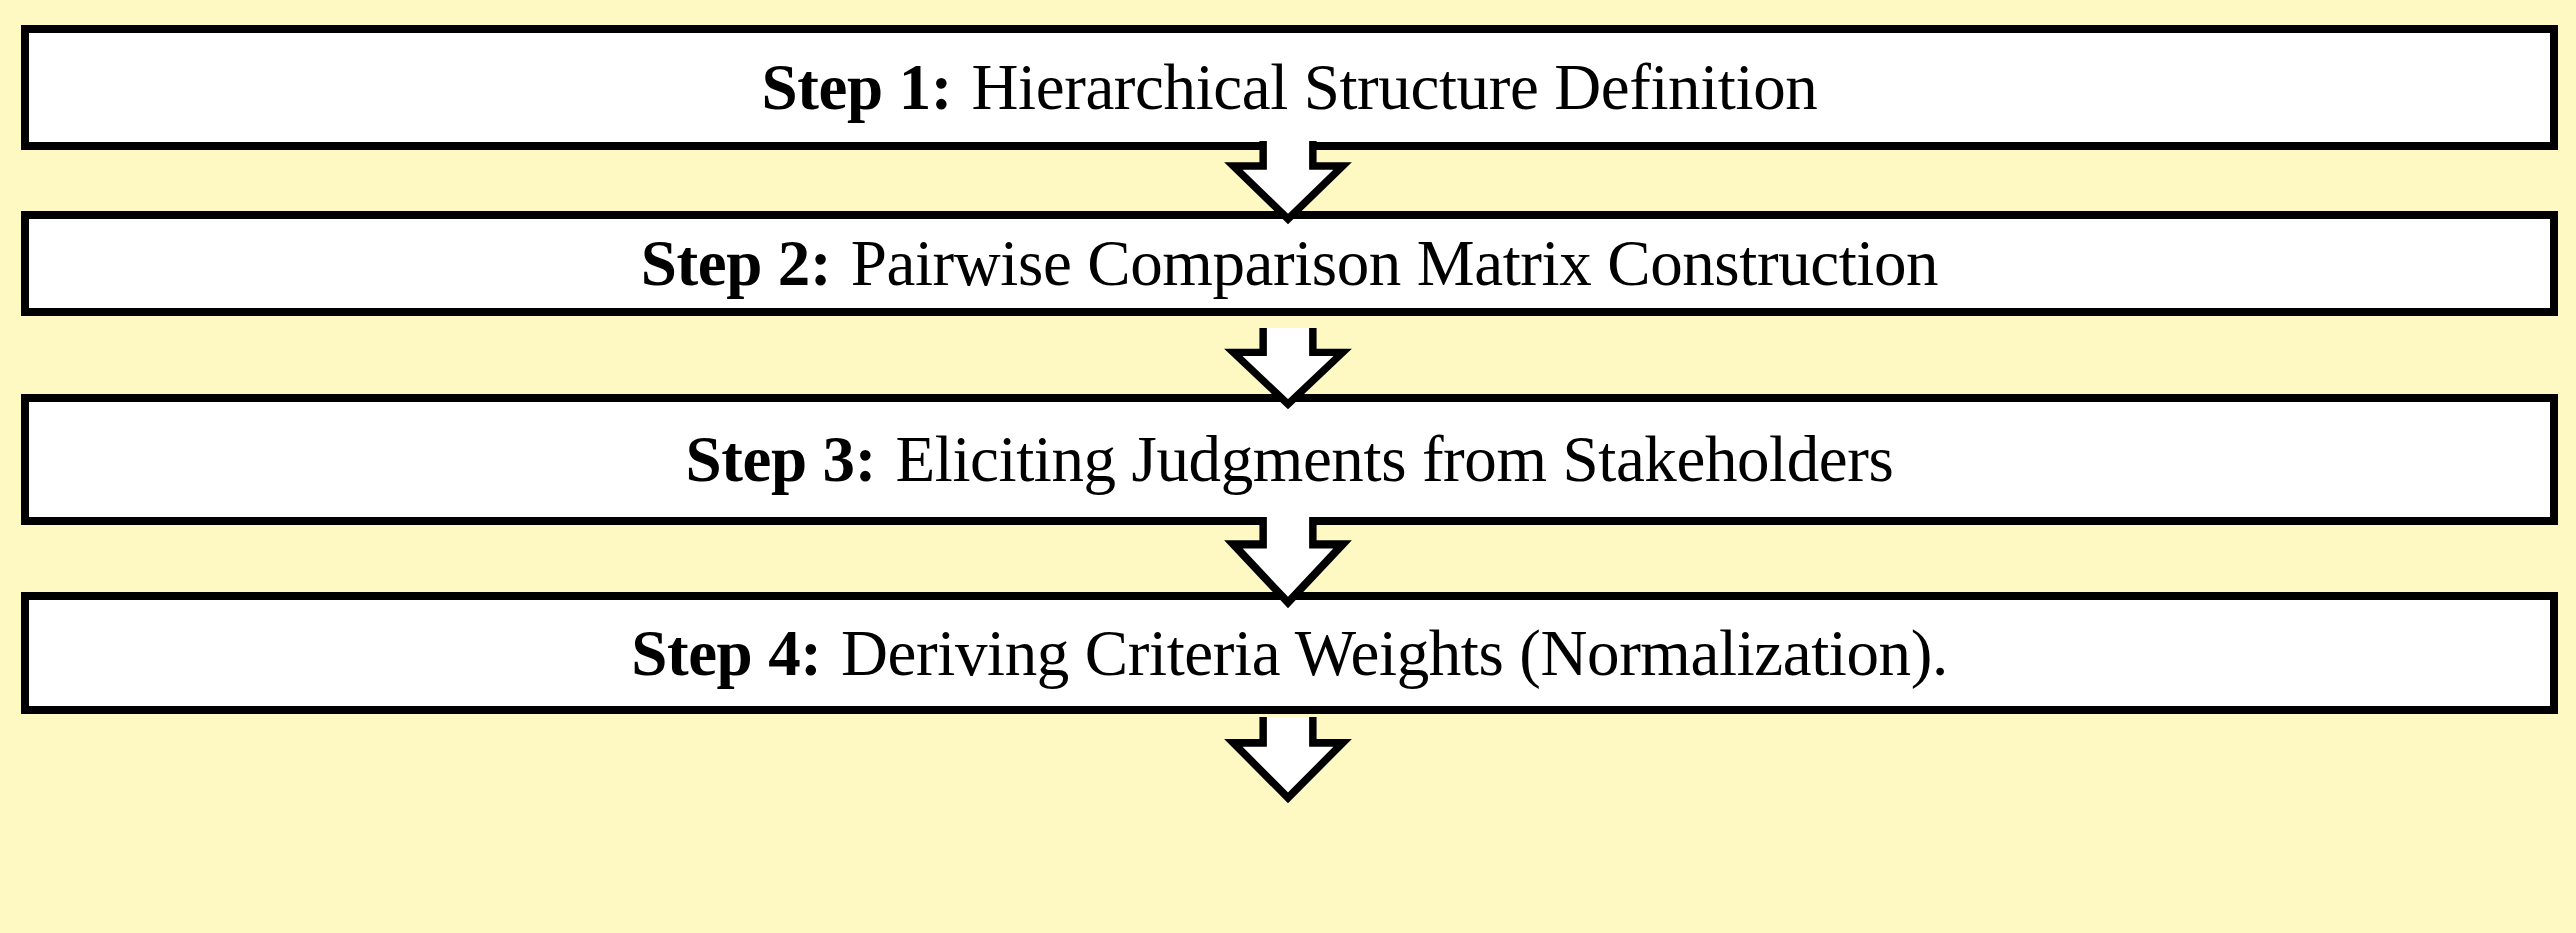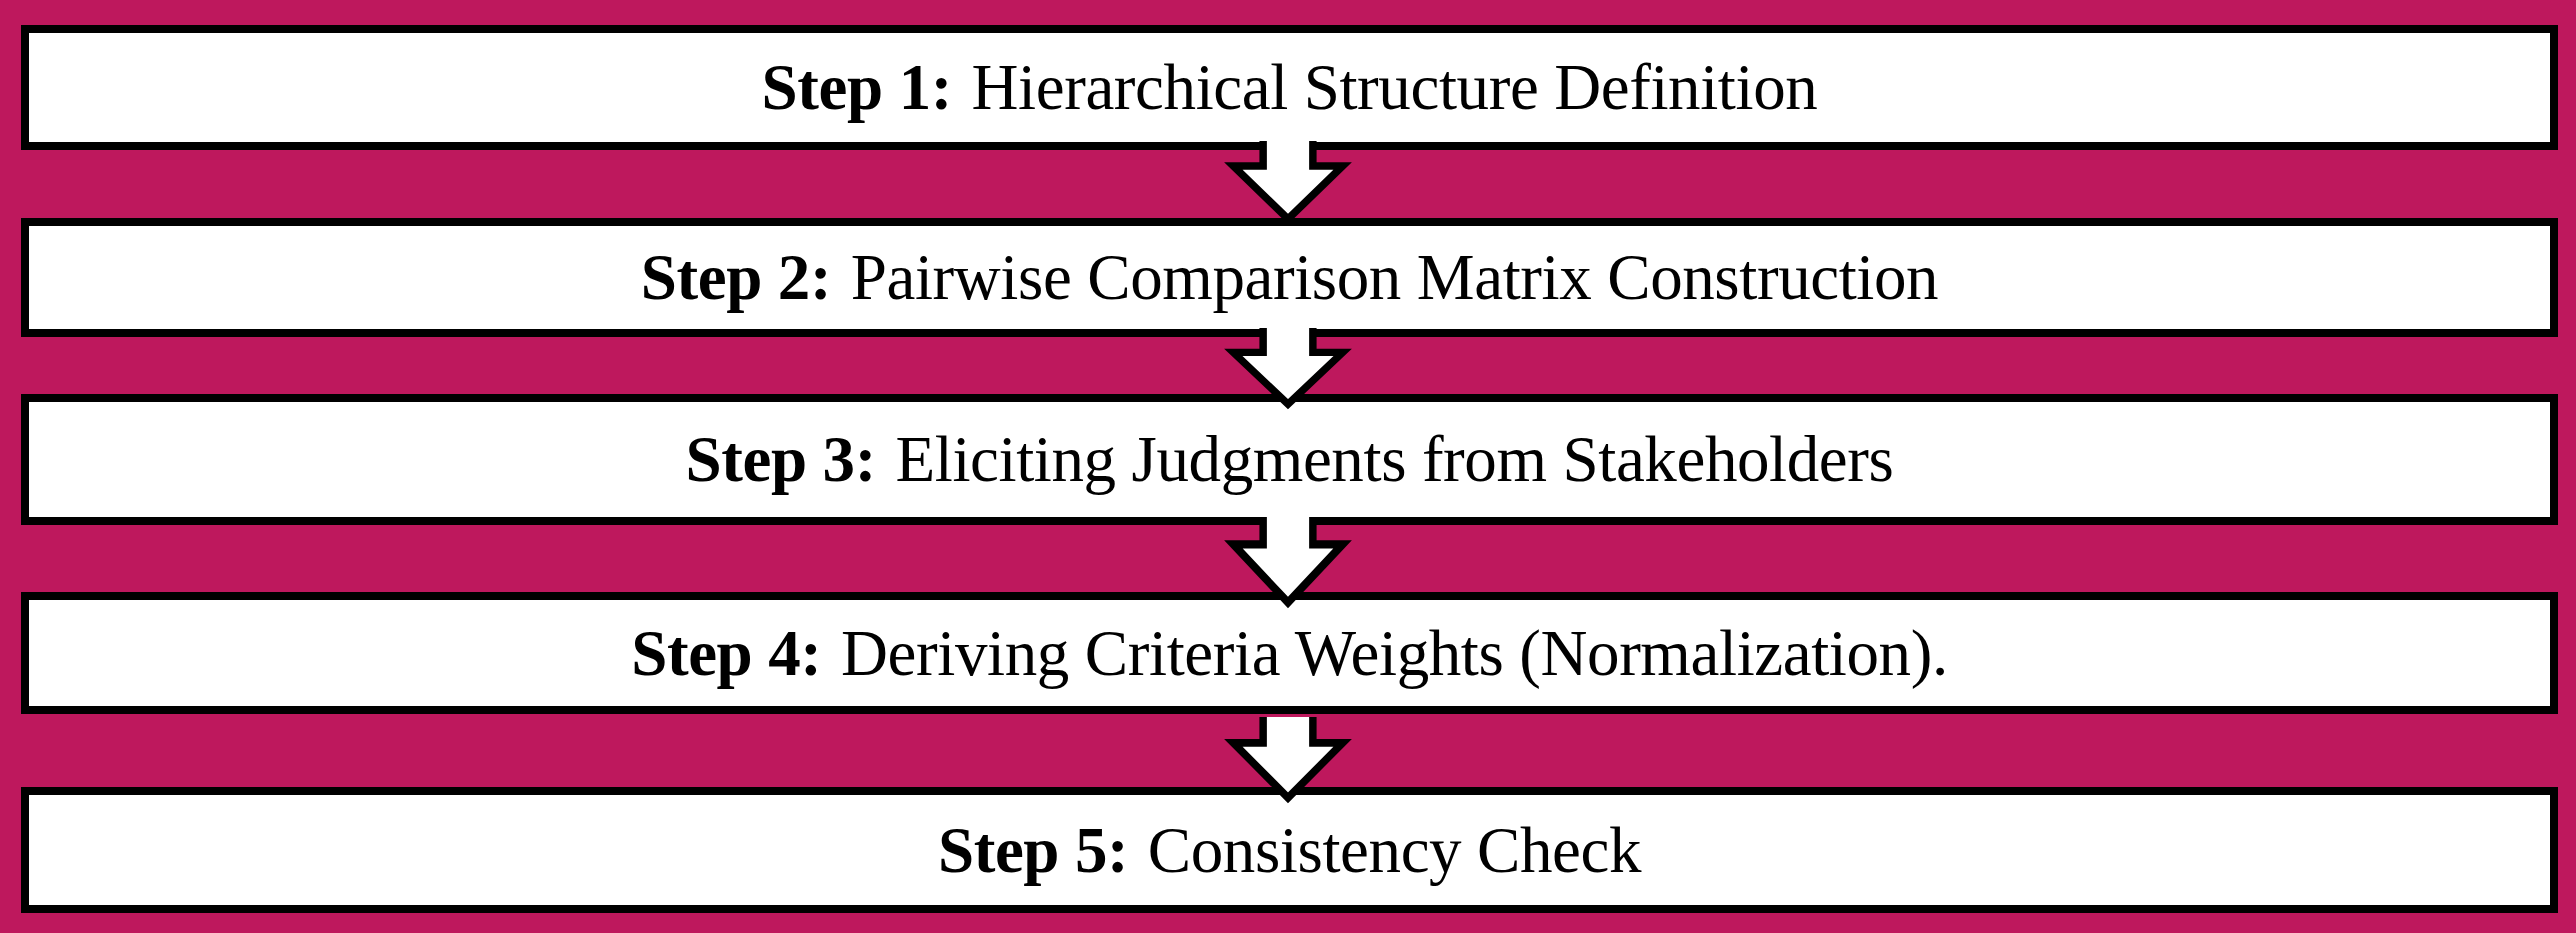--- a/index.html
+++ b/index.html
@@ -4,21 +4,21 @@
 <style>
   html, body {
     margin: 0;
     padding: 0;
     background: #ffffff;
   }
   .canvas {
     position: relative;
     width: 2576px;
     height: 933px;
-    background: #be185d;
+    background: #fef9c3;
     font-family: "Liberation Serif", "DejaVu Serif", serif;
     color: #000000;
     overflow: hidden;
   }
   .step-box {
     position: absolute;
     left: 21px;
     width: 2537px;
     box-sizing: border-box;
     border: 8.3px solid #000000;
@@ -55,21 +55,21 @@
   <div class="step-box" style="top:25px; height:125px">
     <div class="step-text">
       <span class="step-label">Step 1:</span><span>Hierarchical Structure Definition</span>
     </div>
   </div>
 
   <svg class="down-arrow" style="top:141px; height:83px" viewBox="0 0 140 100" preserveAspectRatio="none">
     <path d="M40 0 L40 30 L4 30 L70 94 L136 30 L100 30 L100 0" fill="#ffffff" stroke="#000000" stroke-width="9" stroke-linejoin="miter"></path>
   </svg>
 
-  <div class="step-box" style="top:218px; height:119px">
+  <div class="step-box" style="top:211px; height:105px">
     <div class="step-text">
       <span class="step-label">Step 2:</span><span>Pairwise Comparison Matrix Construction</span>
     </div>
   </div>
 
   <svg class="down-arrow" style="top:328px; height:81px" viewBox="0 0 140 100" preserveAspectRatio="none">
     <path d="M40 0 L40 30 L4 30 L70 94 L136 30 L100 30 L100 0" fill="#ffffff" stroke="#000000" stroke-width="9" stroke-linejoin="miter"></path>
   </svg>
 
   <div class="step-box" style="top:394px; height:131px">
@@ -85,20 +85,15 @@
   <div class="step-box" style="top:592px; height:122px">
     <div class="step-text">
       <span class="step-label">Step 4:</span><span>Deriving Criteria Weights (Normalization).</span>
     </div>
   </div>
 
   <svg class="down-arrow" style="top:717px; height:86px" viewBox="0 0 140 100" preserveAspectRatio="none">
     <path d="M40 0 L40 30 L4 30 L70 94 L136 30 L100 30 L100 0" fill="#ffffff" stroke="#000000" stroke-width="9" stroke-linejoin="miter"></path>
   </svg>
 
-  <div class="step-box" style="top:787px; height:126px">
-    <div class="step-text">
-      <span class="step-label">Step 5:</span><span>Consistency Check</span>
-    </div>
-  </div>
 
 </div>
 
 
 </body></html>

